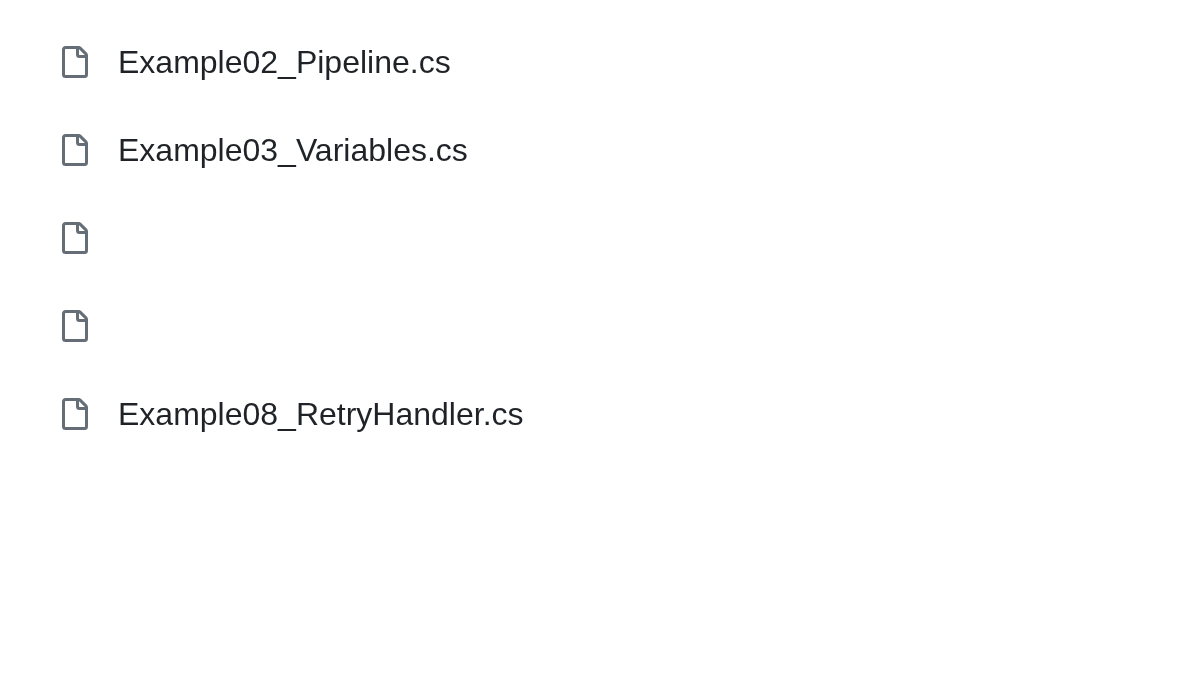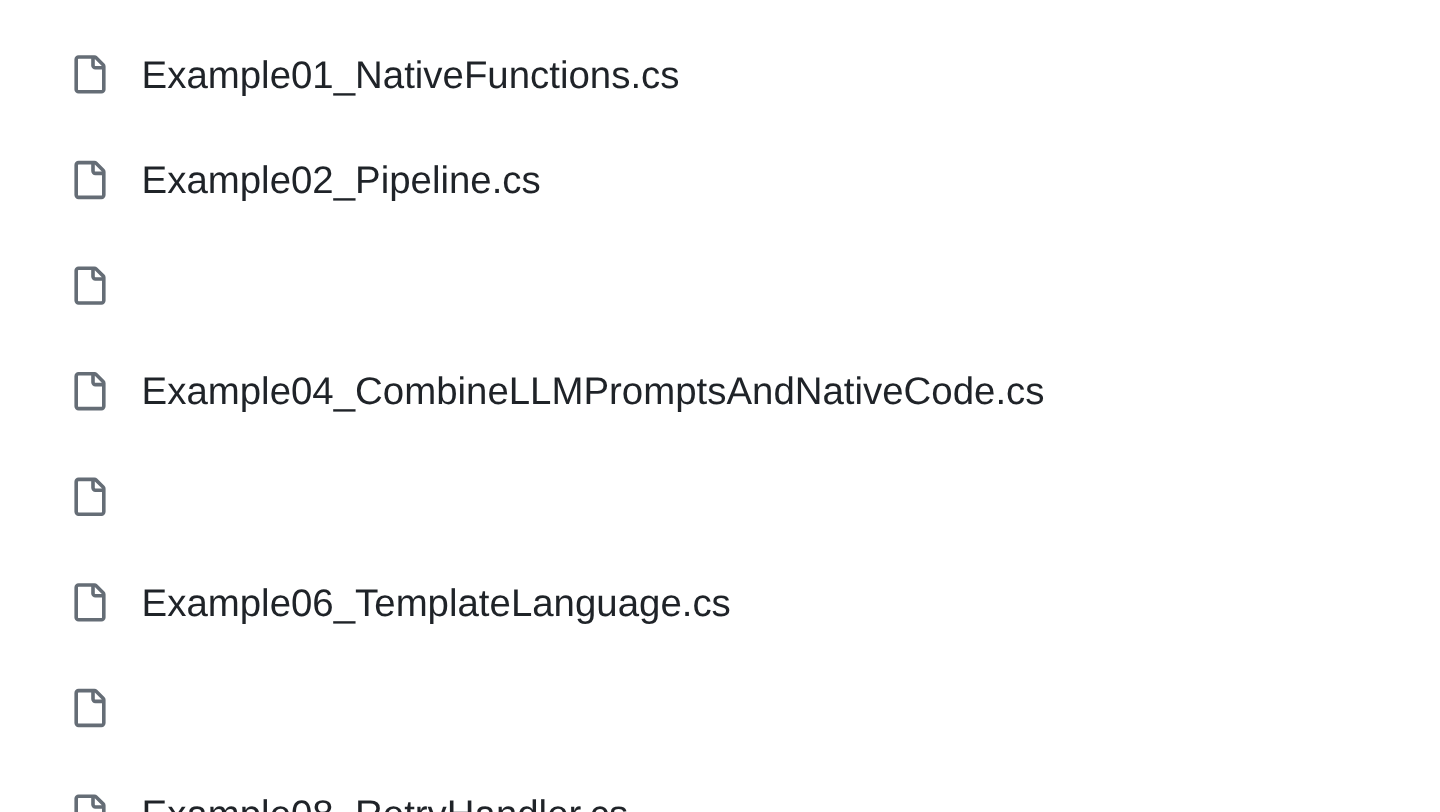--- a/index.html
+++ b/index.html
@@ -40,71 +40,48 @@
       font-weight: 400;
       white-space: nowrap;
       cursor: pointer;
     }
   </style>
 </head>
 <body>
 
 <div class="file-list">
 
-  <div class="file-row">
-    <span class="file-icon-wrapper">
-      <svg class="file-icon" viewBox="0 0 16 16" fill="currentColor">
-        <path d="M2 1.75C2 .784 2.784 0 3.75 0h6.586c.464 0 .909.184 1.237.513l2.914 2.914c.329.328.513.773.513 1.237v9.586A1.75 1.75 0 0 1 13.25 16h-9.5A1.75 1.75 0 0 1 2 14.25Zm1.75-.25a.25.25 0 0 0-.25.25v12.5c0 .138.112.25.25.25h9.5a.25.25 0 0 0 .25-.25V6h-2.75A1.75 1.75 0 0 1 9 4.25V1.5Zm6.75.062V4.25c0 .138.112.25.25.25h2.688l-.011-.013-2.914-2.914-.013-.011Z"></path>
-      </svg>
-    </span>
-    <a class="file-name">Example01_NativeFunctions.cs</a>
-  </div>
 
   <div class="file-row">
     <span class="file-icon-wrapper">
       <svg class="file-icon" viewBox="0 0 16 16" fill="currentColor">
         <path d="M2 1.75C2 .784 2.784 0 3.75 0h6.586c.464 0 .909.184 1.237.513l2.914 2.914c.329.328.513.773.513 1.237v9.586A1.75 1.75 0 0 1 13.25 16h-9.5A1.75 1.75 0 0 1 2 14.25Zm1.75-.25a.25.25 0 0 0-.25.25v12.5c0 .138.112.25.25.25h9.5a.25.25 0 0 0 .25-.25V6h-2.75A1.75 1.75 0 0 1 9 4.25V1.5Zm6.75.062V4.25c0 .138.112.25.25.25h2.688l-.011-.013-2.914-2.914-.013-.011Z"></path>
       </svg>
     </span>
     <a class="file-name">Example02_Pipeline.cs</a>
   </div>
 
   <div class="file-row">
     <span class="file-icon-wrapper">
       <svg class="file-icon" viewBox="0 0 16 16" fill="currentColor">
         <path d="M2 1.75C2 .784 2.784 0 3.75 0h6.586c.464 0 .909.184 1.237.513l2.914 2.914c.329.328.513.773.513 1.237v9.586A1.75 1.75 0 0 1 13.25 16h-9.5A1.75 1.75 0 0 1 2 14.25Zm1.75-.25a.25.25 0 0 0-.25.25v12.5c0 .138.112.25.25.25h9.5a.25.25 0 0 0 .25-.25V6h-2.75A1.75 1.75 0 0 1 9 4.25V1.5Zm6.75.062V4.25c0 .138.112.25.25.25h2.688l-.011-.013-2.914-2.914-.013-.011Z"></path>
       </svg>
     </span>
+    <a class="file-name">Example03_Variables.cs</a>
   </div>
 
-  <div class="file-row">
-    <span class="file-icon-wrapper">
-      <svg class="file-icon" viewBox="0 0 16 16" fill="currentColor">
-        <path d="M2 1.75C2 .784 2.784 0 3.75 0h6.586c.464 0 .909.184 1.237.513l2.914 2.914c.329.328.513.773.513 1.237v9.586A1.75 1.75 0 0 1 13.25 16h-9.5A1.75 1.75 0 0 1 2 14.25Zm1.75-.25a.25.25 0 0 0-.25.25v12.5c0 .138.112.25.25.25h9.5a.25.25 0 0 0 .25-.25V6h-2.75A1.75 1.75 0 0 1 9 4.25V1.5Zm6.75.062V4.25c0 .138.112.25.25.25h2.688l-.011-.013-2.914-2.914-.013-.011Z"></path>
-      </svg>
-    </span>
-    <a class="file-name">Example04_CombineLLMPromptsAndNativeCode.cs</a>
-  </div>
 
   <div class="file-row">
     <span class="file-icon-wrapper">
       <svg class="file-icon" viewBox="0 0 16 16" fill="currentColor">
         <path d="M2 1.75C2 .784 2.784 0 3.75 0h6.586c.464 0 .909.184 1.237.513l2.914 2.914c.329.328.513.773.513 1.237v9.586A1.75 1.75 0 0 1 13.25 16h-9.5A1.75 1.75 0 0 1 2 14.25Zm1.75-.25a.25.25 0 0 0-.25.25v12.5c0 .138.112.25.25.25h9.5a.25.25 0 0 0 .25-.25V6h-2.75A1.75 1.75 0 0 1 9 4.25V1.5Zm6.75.062V4.25c0 .138.112.25.25.25h2.688l-.011-.013-2.914-2.914-.013-.011Z"></path>
       </svg>
     </span>
   </div>
 
-  <div class="file-row">
-    <span class="file-icon-wrapper">
-      <svg class="file-icon" viewBox="0 0 16 16" fill="currentColor">
-        <path d="M2 1.75C2 .784 2.784 0 3.75 0h6.586c.464 0 .909.184 1.237.513l2.914 2.914c.329.328.513.773.513 1.237v9.586A1.75 1.75 0 0 1 13.25 16h-9.5A1.75 1.75 0 0 1 2 14.25Zm1.75-.25a.25.25 0 0 0-.25.25v12.5c0 .138.112.25.25.25h9.5a.25.25 0 0 0 .25-.25V6h-2.75A1.75 1.75 0 0 1 9 4.25V1.5Zm6.75.062V4.25c0 .138.112.25.25.25h2.688l-.011-.013-2.914-2.914-.013-.011Z"></path>
-      </svg>
-    </span>
-    <a class="file-name">Example06_TemplateLanguage.cs</a>
-  </div>
 
   <div class="file-row">
     <span class="file-icon-wrapper">
       <svg class="file-icon" viewBox="0 0 16 16" fill="currentColor">
         <path d="M2 1.75C2 .784 2.784 0 3.75 0h6.586c.464 0 .909.184 1.237.513l2.914 2.914c.329.328.513.773.513 1.237v9.586A1.75 1.75 0 0 1 13.25 16h-9.5A1.75 1.75 0 0 1 2 14.25Zm1.75-.25a.25.25 0 0 0-.25.25v12.5c0 .138.112.25.25.25h9.5a.25.25 0 0 0 .25-.25V6h-2.75A1.75 1.75 0 0 1 9 4.25V1.5Zm6.75.062V4.25c0 .138.112.25.25.25h2.688l-.011-.013-2.914-2.914-.013-.011Z"></path>
       </svg>
     </span>
   </div>
 
   <div class="file-row">

